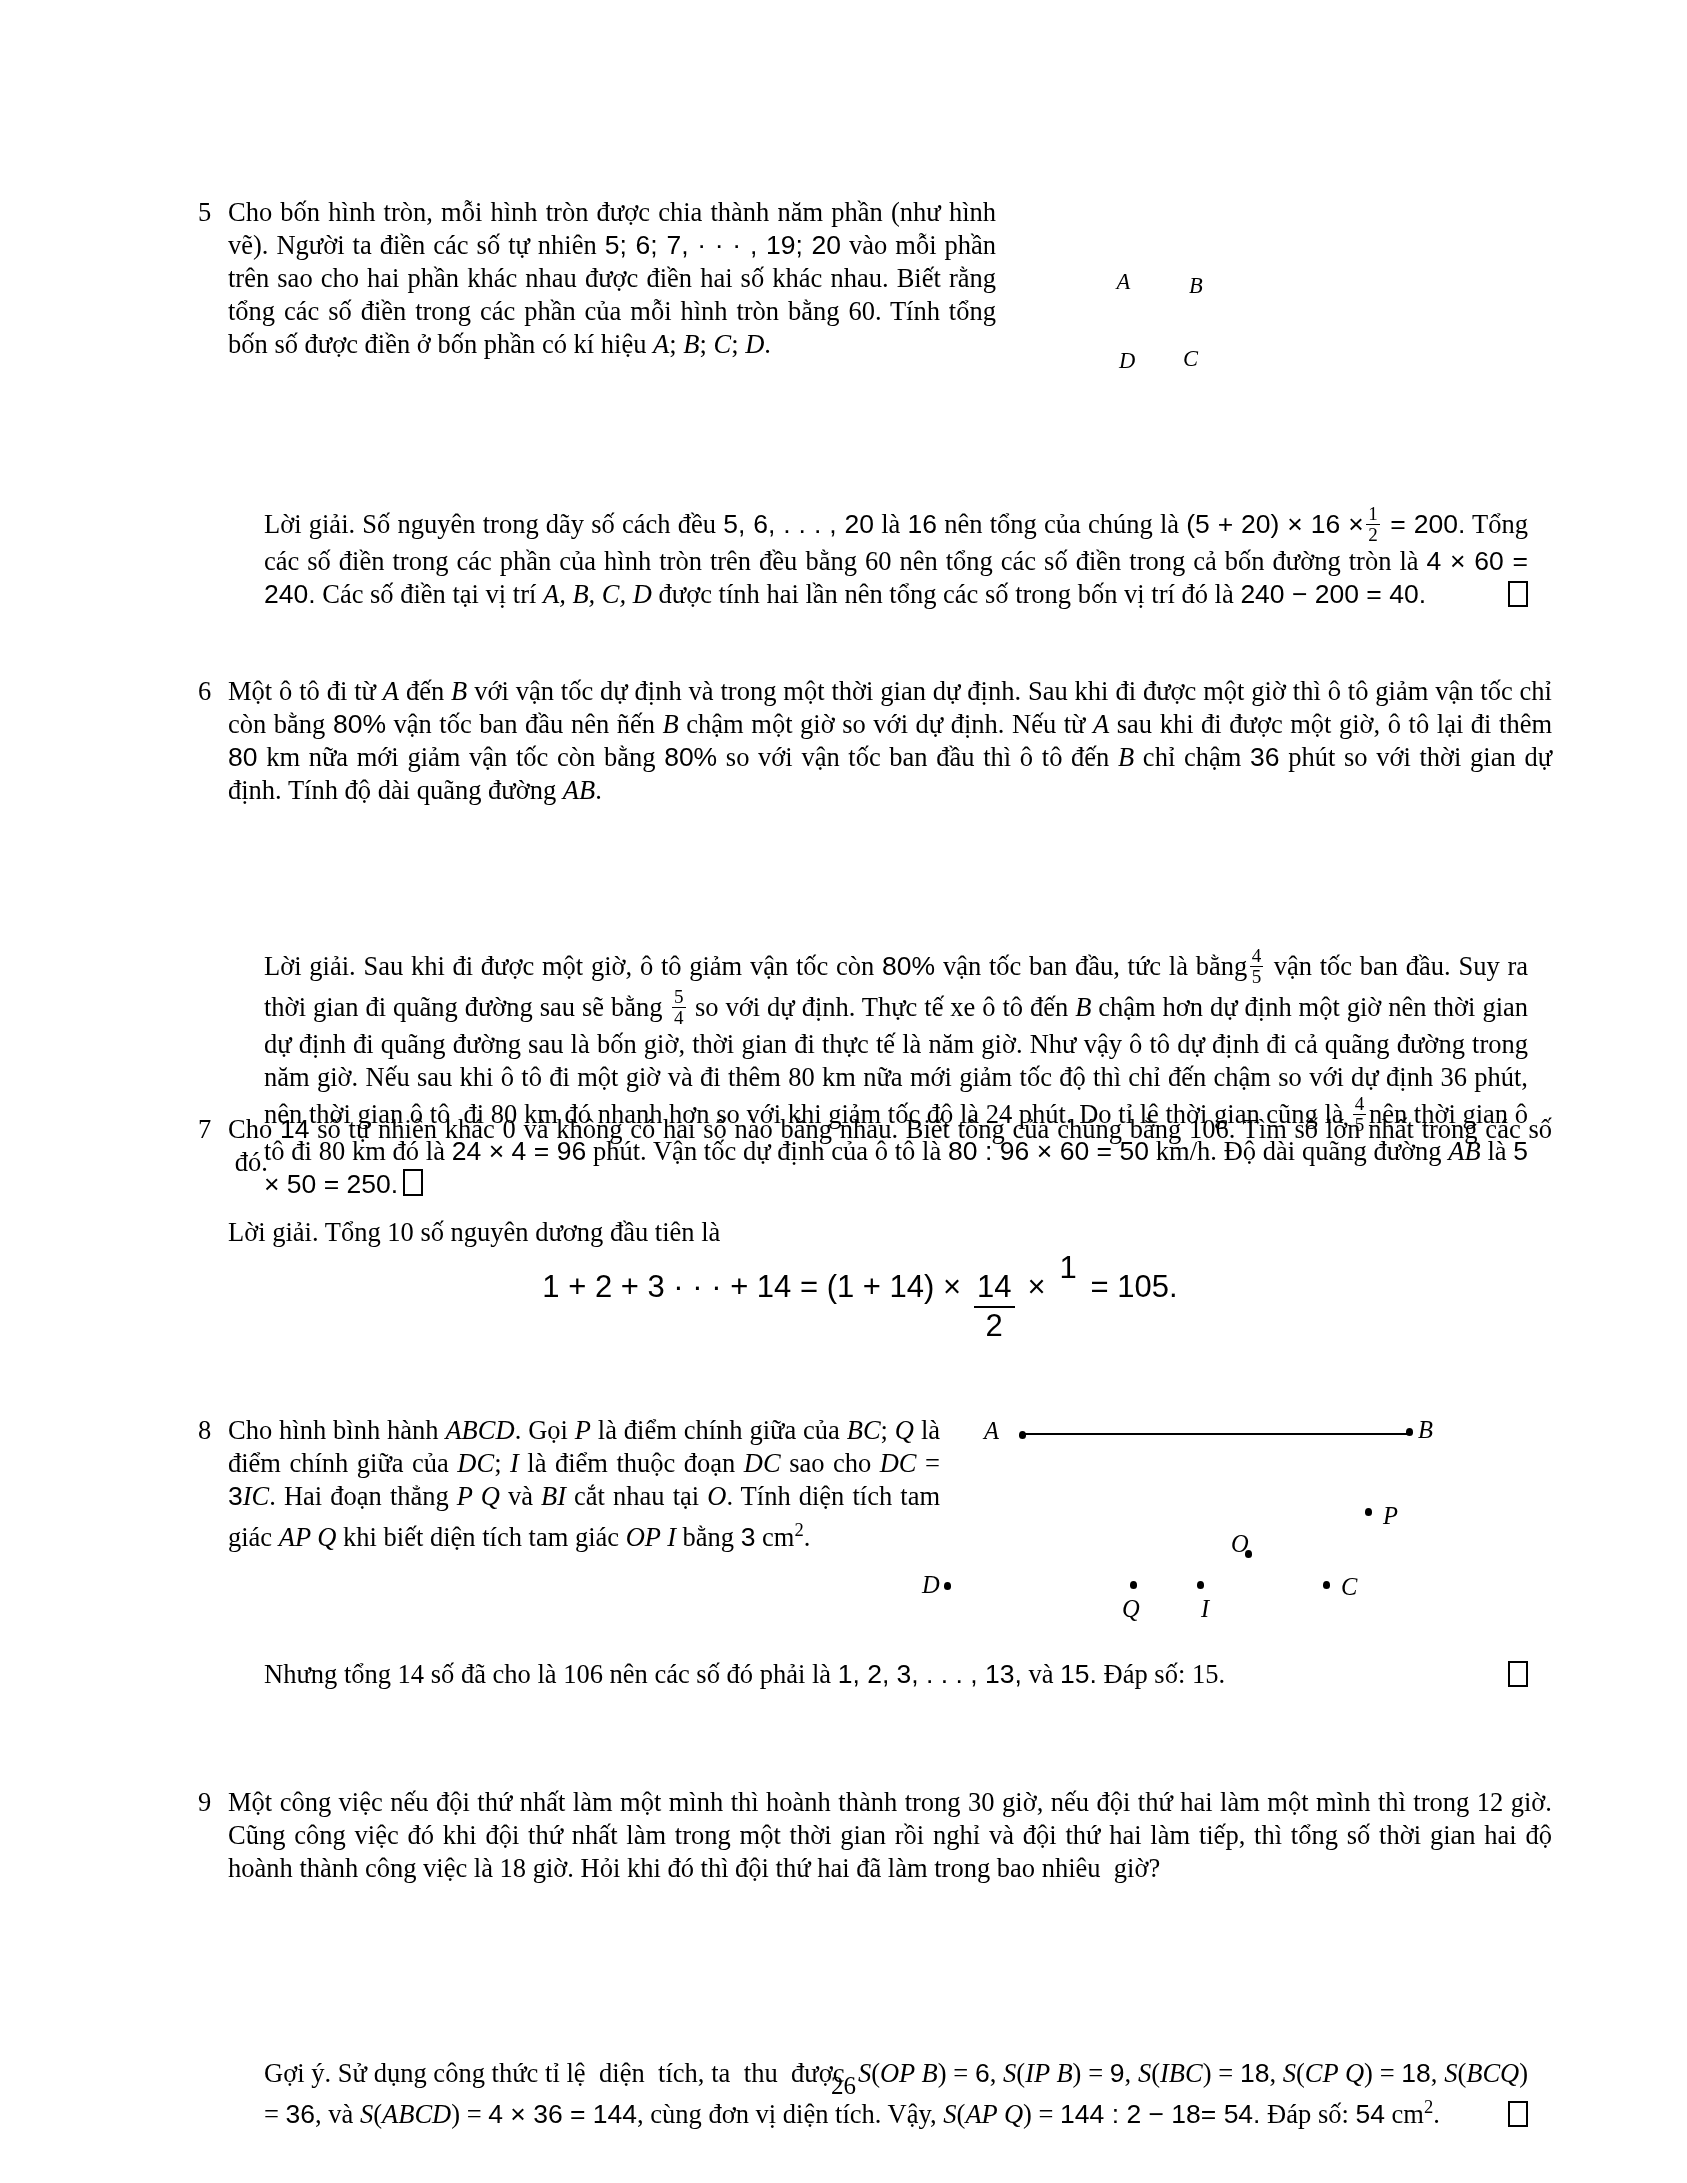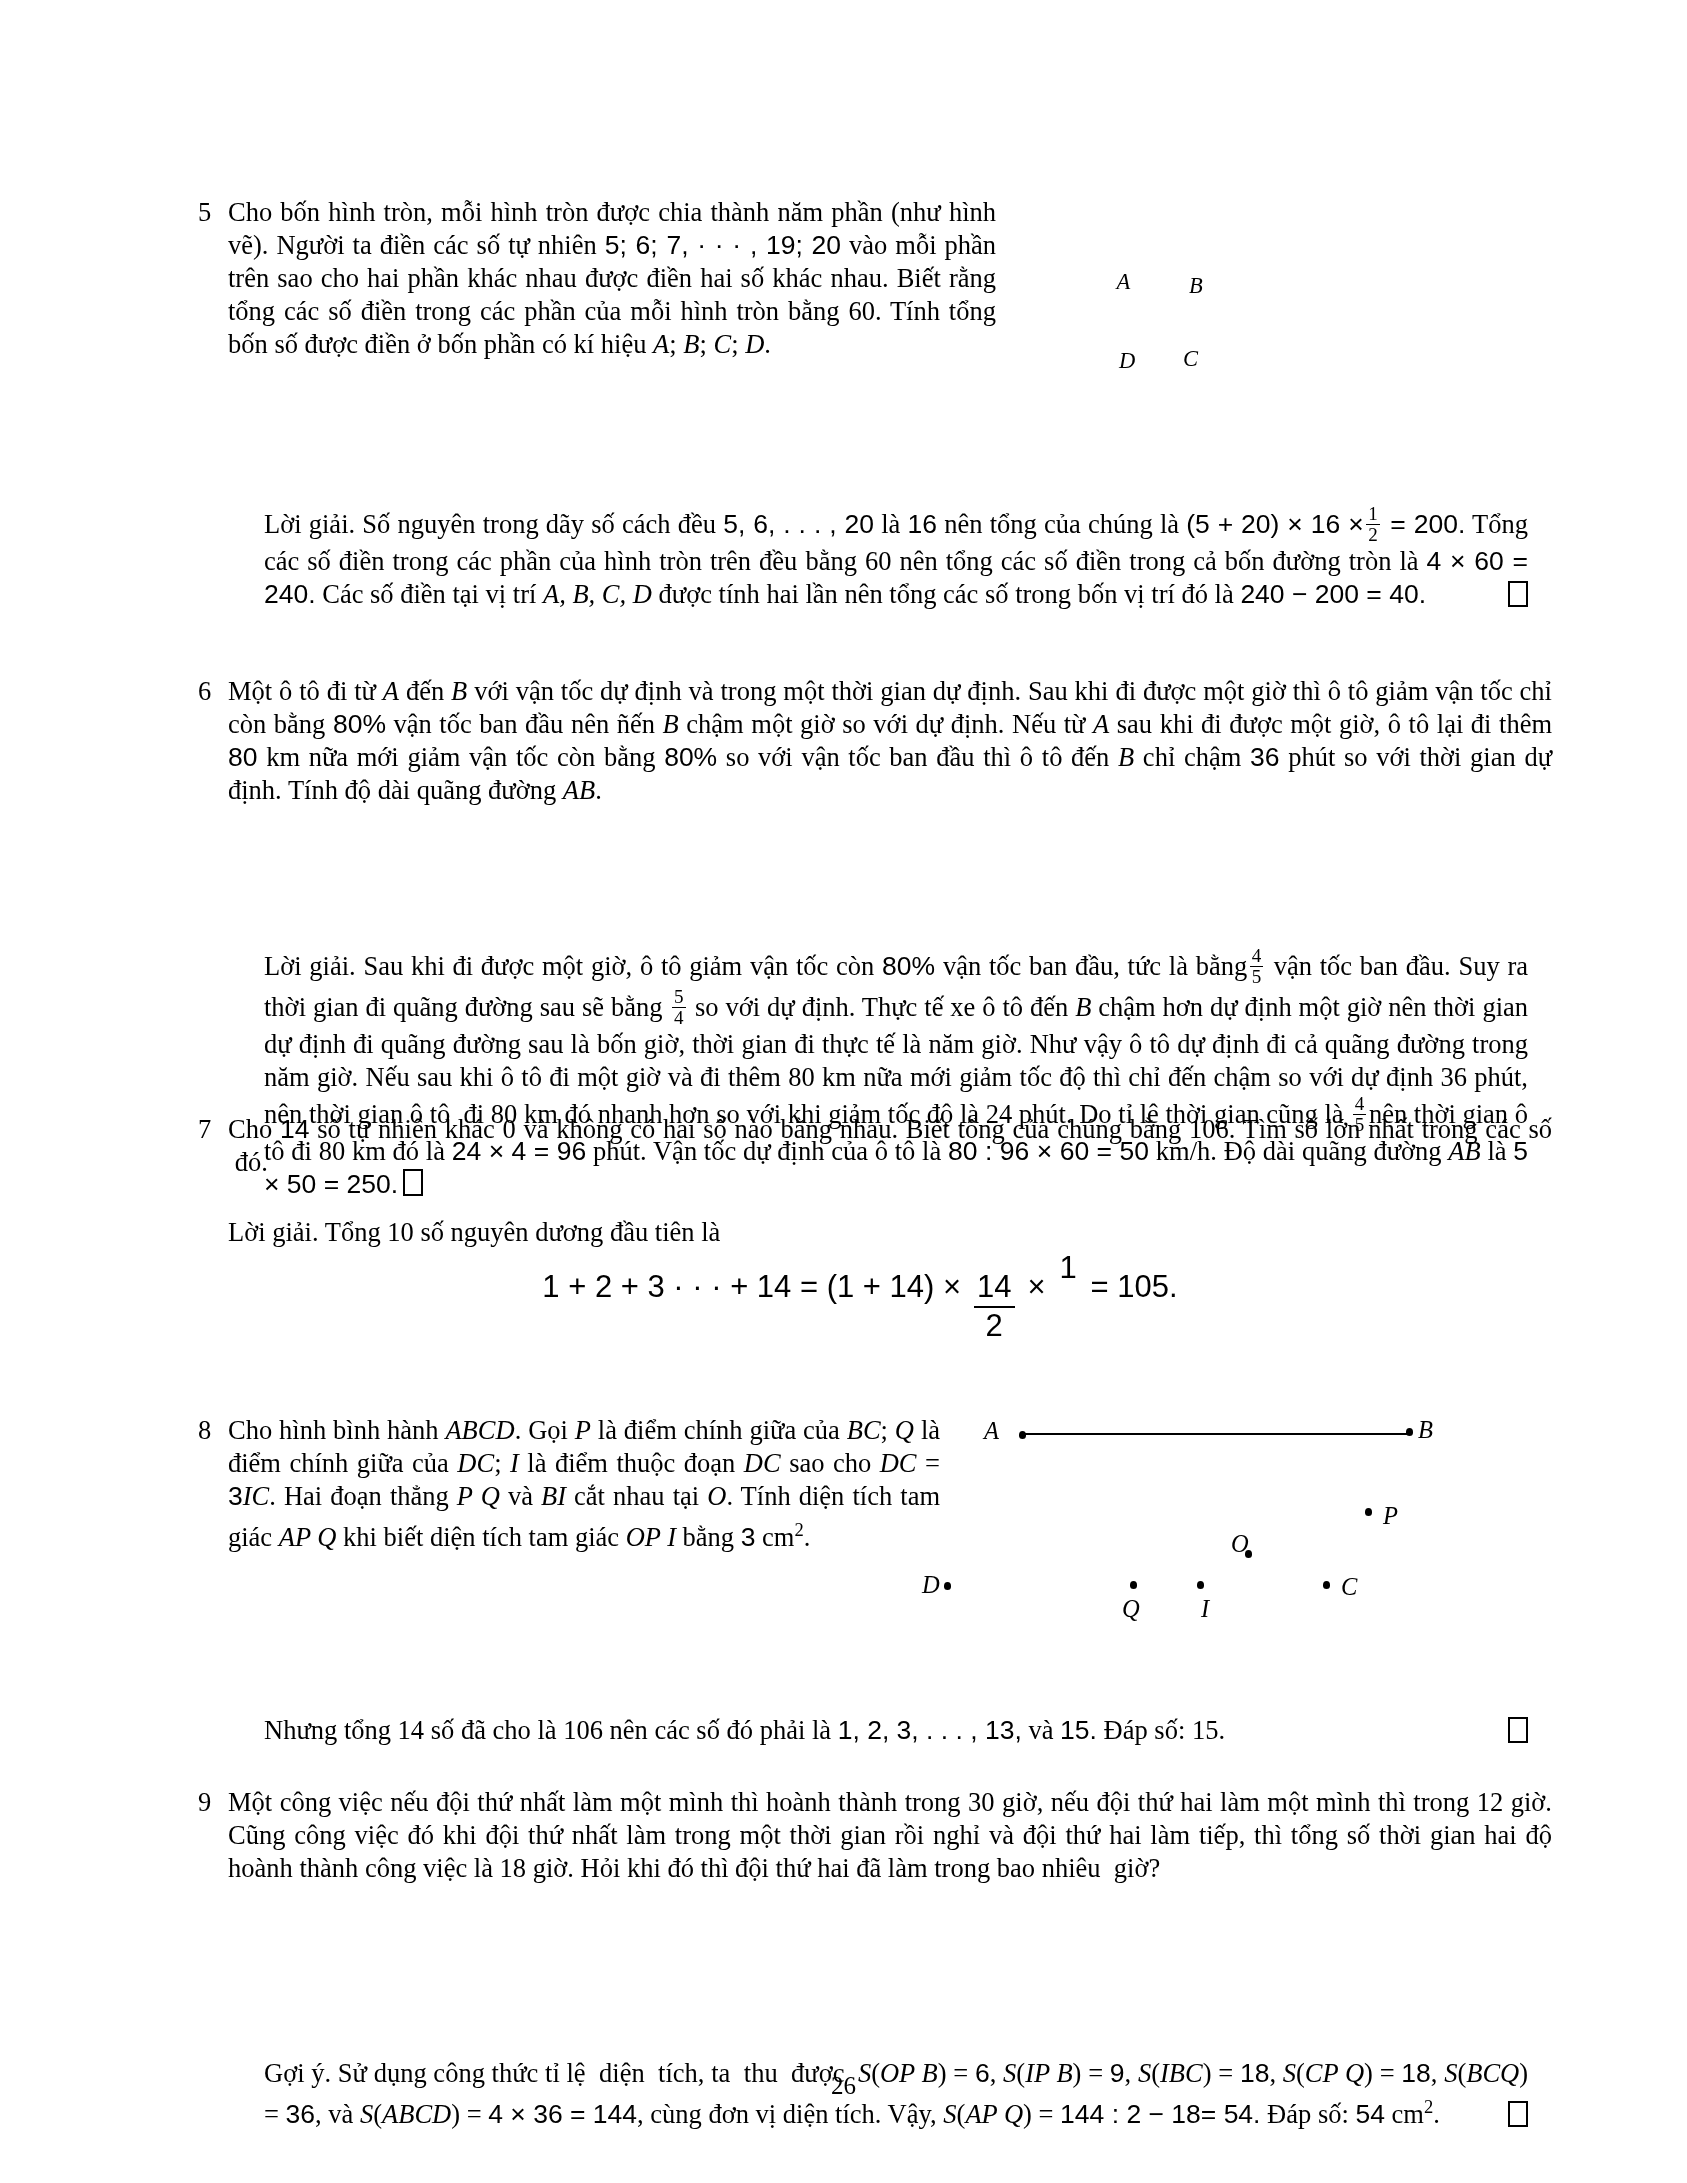--- a/index.html
+++ b/index.html
@@ -60,21 +60,21 @@
 
   <p class="sol rel" style="top:839px;">Lời giải. Sau khi đi được một giờ, ô tô giảm vận tốc còn <span class="n">80%</span> vận tốc ban đầu, tức là bằng<span class="fr"><span class="fn">4</span><span class="fd">5</span></span> vận tốc ban đầu. Suy ra thời gian đi quãng đường sau sẽ bằng <span class="fr"><span class="fn">5</span><span class="fd">4</span></span> so với dự định. Thực tế xe ô tô đến <i>B</i> chậm hơn dự định một giờ nên thời gian dự định đi quãng đường sau là bốn giờ, thời gian đi thực tế là năm giờ. Như vậy ô tô dự định đi cả quãng đường trong năm giờ. Nếu sau khi ô tô đi một giờ và đi thêm 80 km nữa mới giảm tốc độ thì chỉ đến chậm so với dự định 36 phút, nên thời gian ô tô &nbsp;đi 80 km đó nhanh hơn so với khi giảm tốc độ là 24 phút. Do tỉ lệ thời gian cũng là <span class="fr"><span class="fn">4</span><span class="fd">5</span></span>nên thời gian ô tô đi 80 km đó là <span class="n">24 × 4 = 96</span> phút. Vận tốc dự định của ô tô là <span class="n">80 : 96 × 60 = 50</span> km/h. Độ dài quãng đường <i>AB</i> là <span class="n">5 × 50 = 250.</span><span class="qed"></span></p>
 
   <section class="prob" style="top:1113px;width:1324px;">
     <span class="pnum">7</span>
     <p>Cho <span class="n">14</span> số tự nhiên khác 0 và không có hai số nào bằng nhau. Biết tổng của chúng bằng 106. Tìm số lớn nhất trong các số &nbsp;đó.</p>
   </section>
 
   <p class="sol" style="top:1216px;">Lời giải. Tổng 10 số nguyên dương đầu tiên là</p>
   <div class="eq" style="top:1269px;"><span class="n">1 + 2 + 3 · · · + 14 = (1 + 14) × <span class="eqfr"><span class="efn">14</span><span class="efd">2</span></span> × <span class="hi">1</span> = 105.</span></div>
-  <p class="sol rel" style="top:1352px;">Nhưng tổng 14 số đã cho là 106 nên các số đó phải là <span class="n">1, 2, 3, . . . , 13,</span> và <span class="n">15.</span> Đáp số: 15.<span class="qed qedabs"></span></p>
+  <p class="sol rel" style="top:1296px;">Nhưng tổng 14 số đã cho là 106 nên các số đó phải là <span class="n">1, 2, 3, . . . , 13,</span> và <span class="n">15.</span> Đáp số: 15.<span class="qed qedabs"></span></p>
 
   <section class="prob" style="top:1414px;width:712px;">
     <span class="pnum">8</span>
     <p>Cho hình bình hành <i>ABCD</i>. Gọi <i>P</i> là điểm chính giữa của <i>BC</i>; <i>Q</i> là điểm chính giữa của <i>DC</i>; <i>I</i> là điểm thuộc đoạn <i>DC</i> sao cho <i>DC</i> = <span class="n">3</span><i>IC</i>. Hai đoạn thẳng <i>P Q</i> và <i>BI</i> cắt nhau tại <i>O</i>. Tính diện tích tam giác <i>AP Q</i> khi biết diện tích tam giác <i>OP I</i> bằng <span class="n">3</span> cm<sup>2</sup>.</p>
   </section>
 
   <div class="fig" style="left:920px;top:1416px;width:523px;height:198px;">
     <span class="figlbl" style="left:64px;top:3.3px;">A</span>
     <span class="dot" style="left:99px;top:14.6px;"></span>
     <div class="abline" style="left:103px;top:17px;width:385px;"></div>

